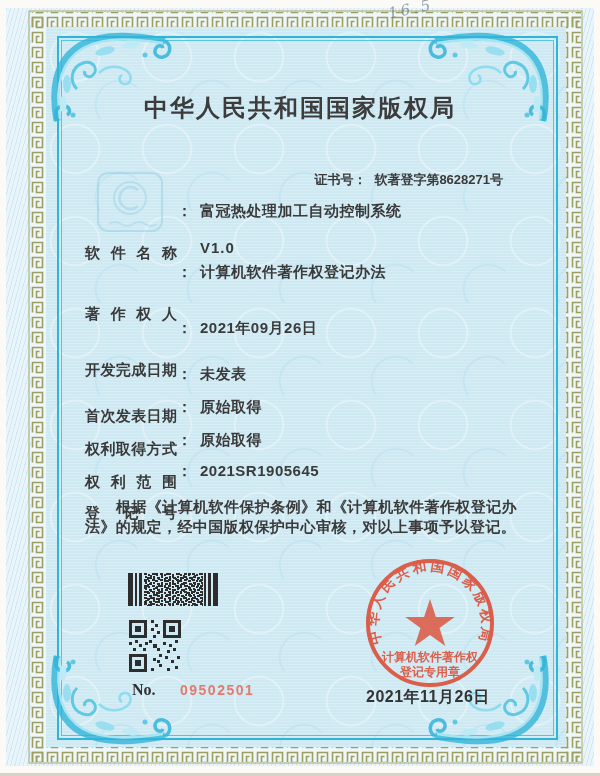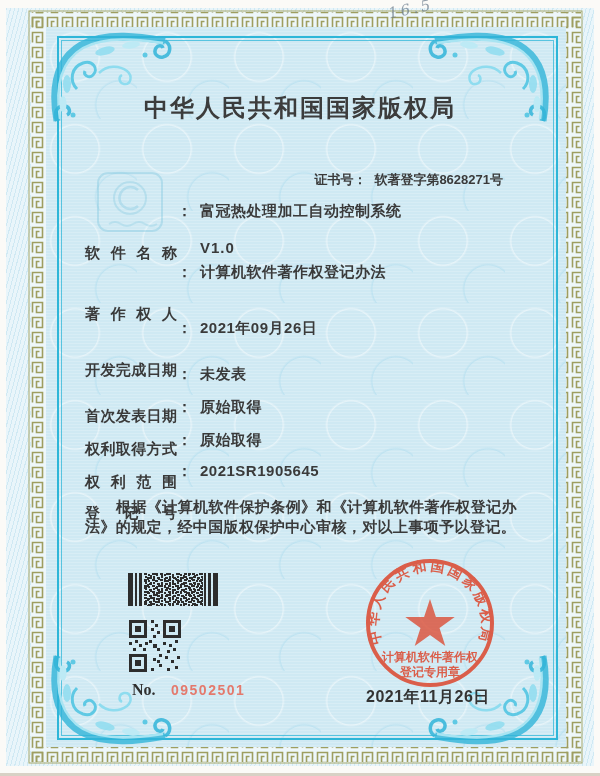--- a/index.html
+++ b/index.html
@@ -72,21 +72,21 @@
     position:absolute; left:85px; top:497px; width:432px;
     font-size:15px; font-weight:bold; color:#3a3a3a;
     line-height:20px; text-indent:31px; text-align:justify; letter-spacing:.4px; z-index:5;
   }
 
   .barcode { position:absolute; left:128px; top:573px; z-index:5; }
   .qrcode  { position:absolute; left:129px; top:620px; z-index:5; }
 
   .serial { position:absolute; left:115px; top:681px; z-index:5; white-space:nowrap; }
   .serial .prefix { font-family:"Liberation Serif", serif; font-size:16px; font-weight:bold; color:#2f2f2f;margin-left:17px; }
-  .serial .number { font-size:14px; font-weight:bold; color:#e4796c; letter-spacing:1.5px; margin-left:11px; }
+  .serial .number { font-size:14px; font-weight:bold; color:#e4796c; letter-spacing:1.5px; margin-left:20px; }
 
   .issue-date {
     position:absolute; left:366px; top:687px; z-index:5;
     font-size:16px; font-weight:bold; color:#333; letter-spacing:.5px; white-space:nowrap;
   }
   .seal { position:absolute; left:360px; top:553px; z-index:6; pointer-events:none; }
 
   .watermark { position:absolute; left:95px; top:170px; z-index:2; opacity:.6; }
 
   .handwritten {

